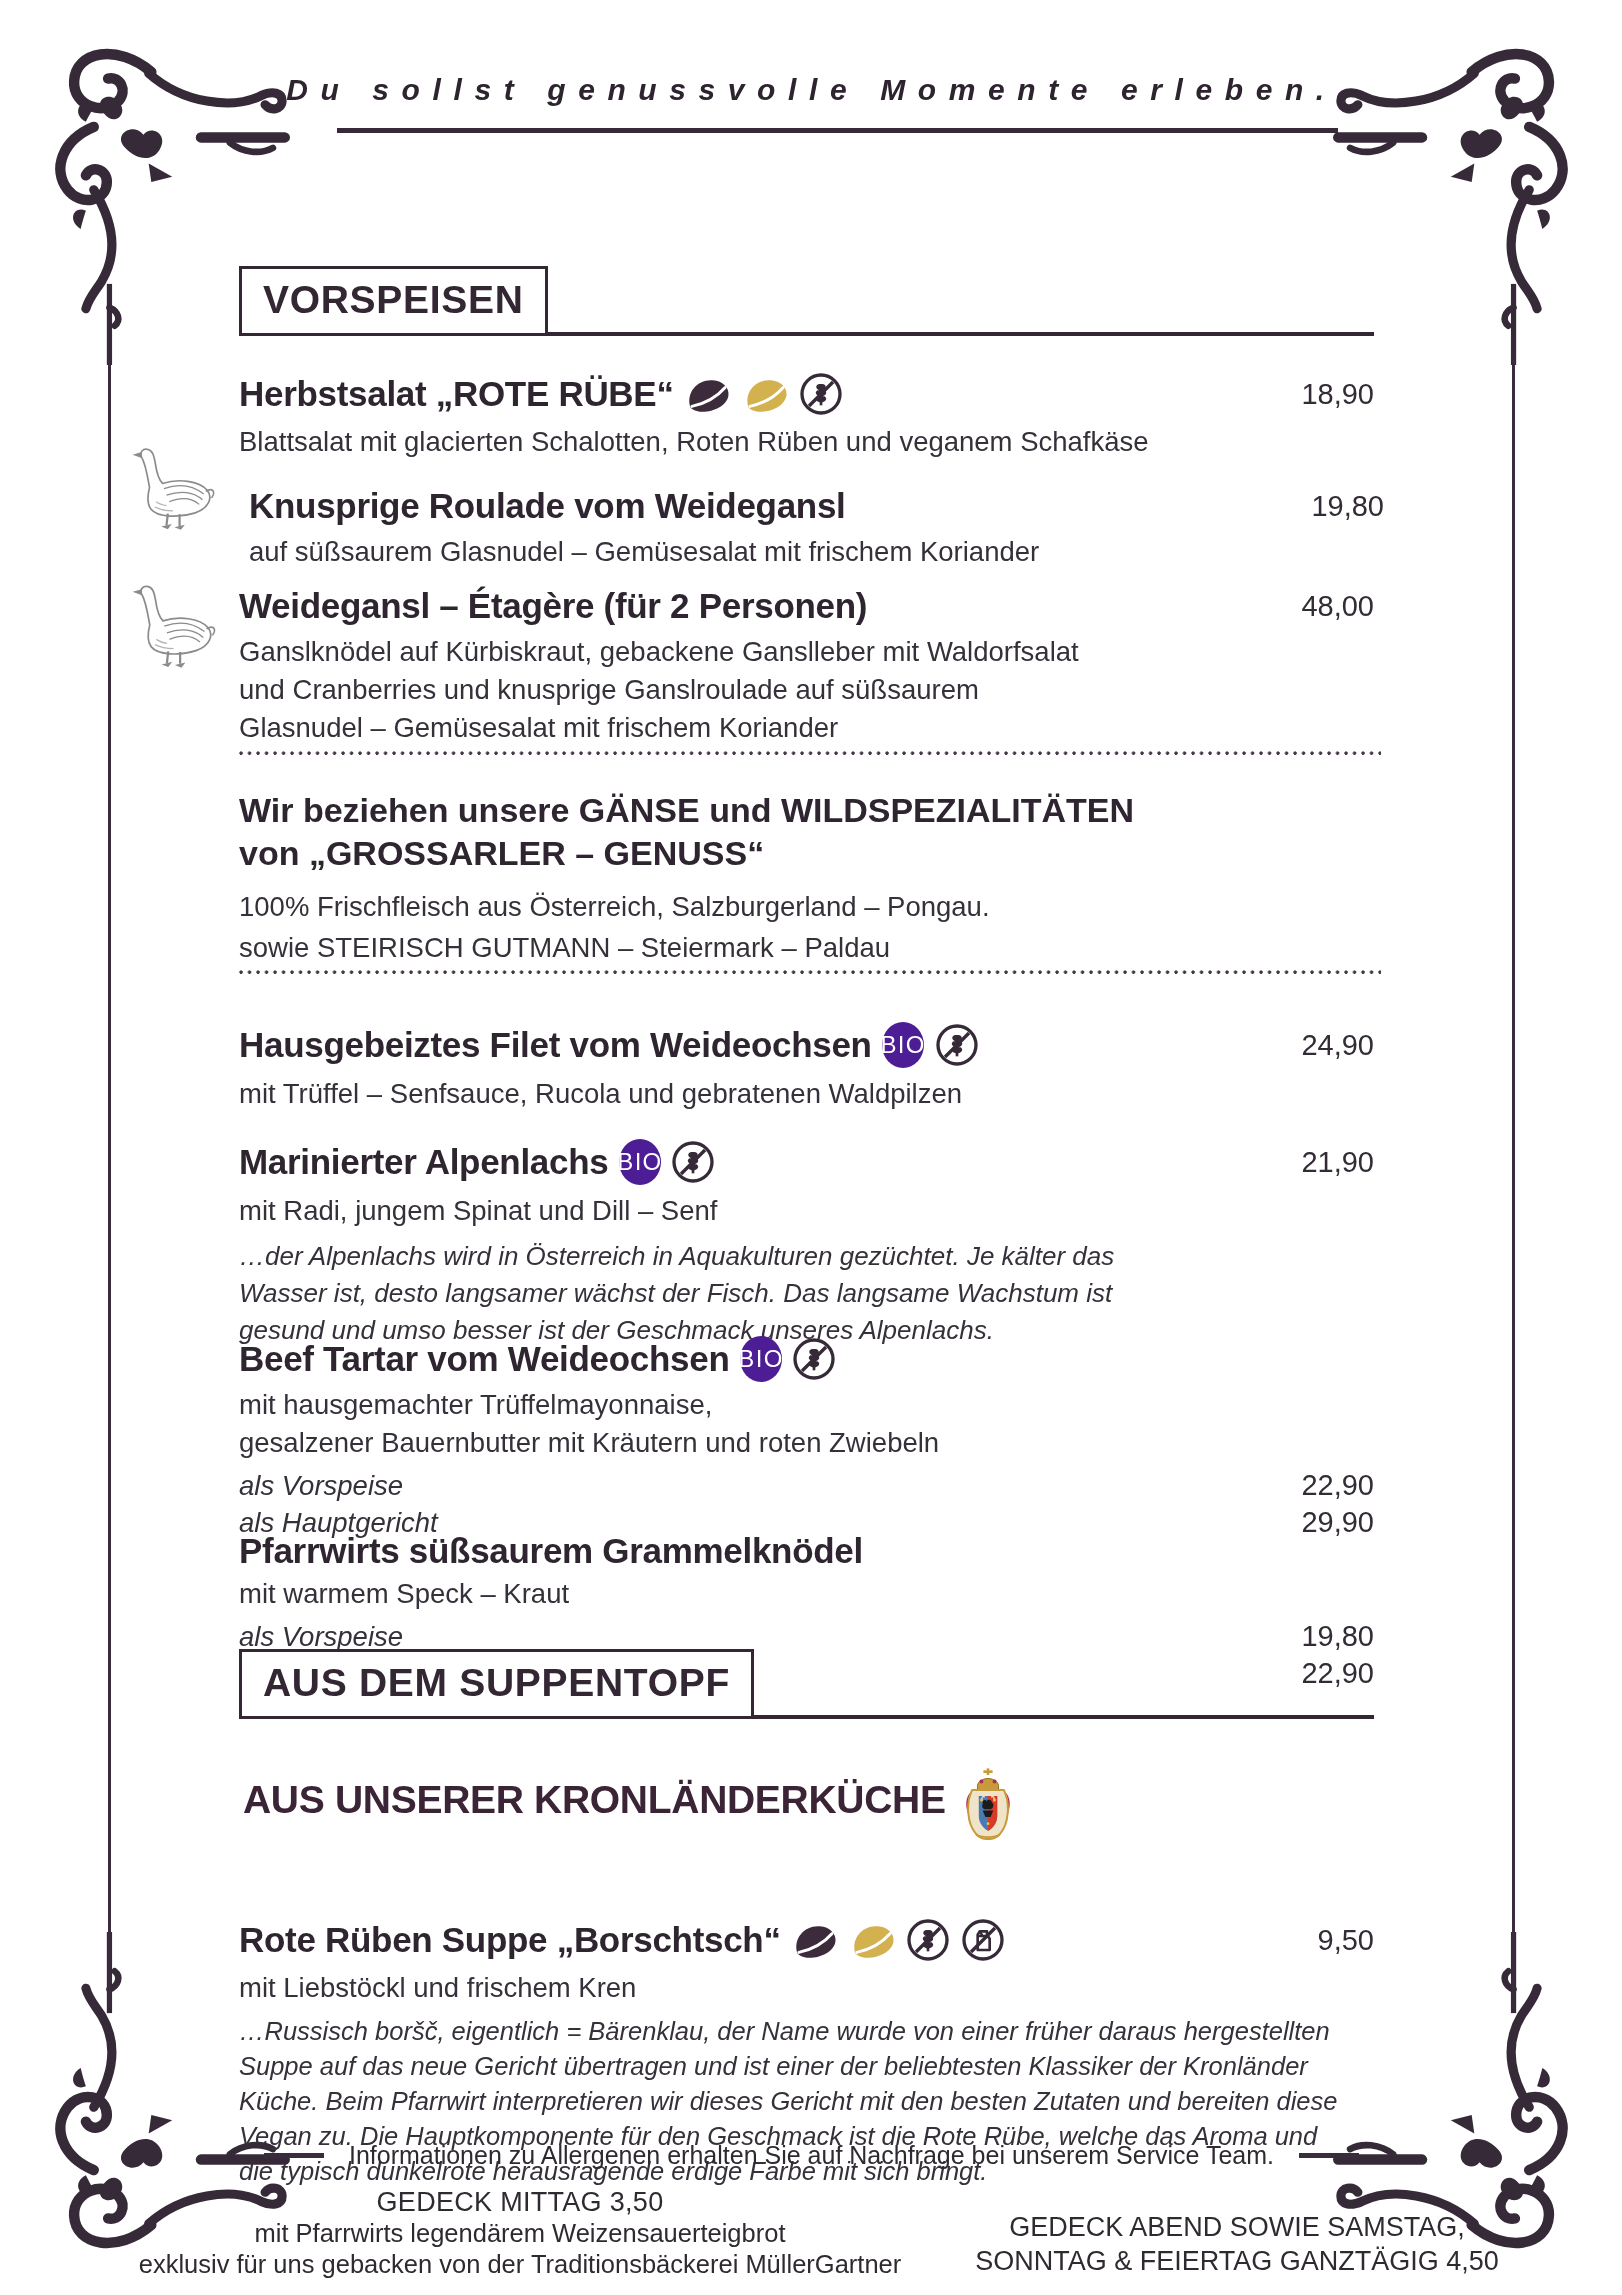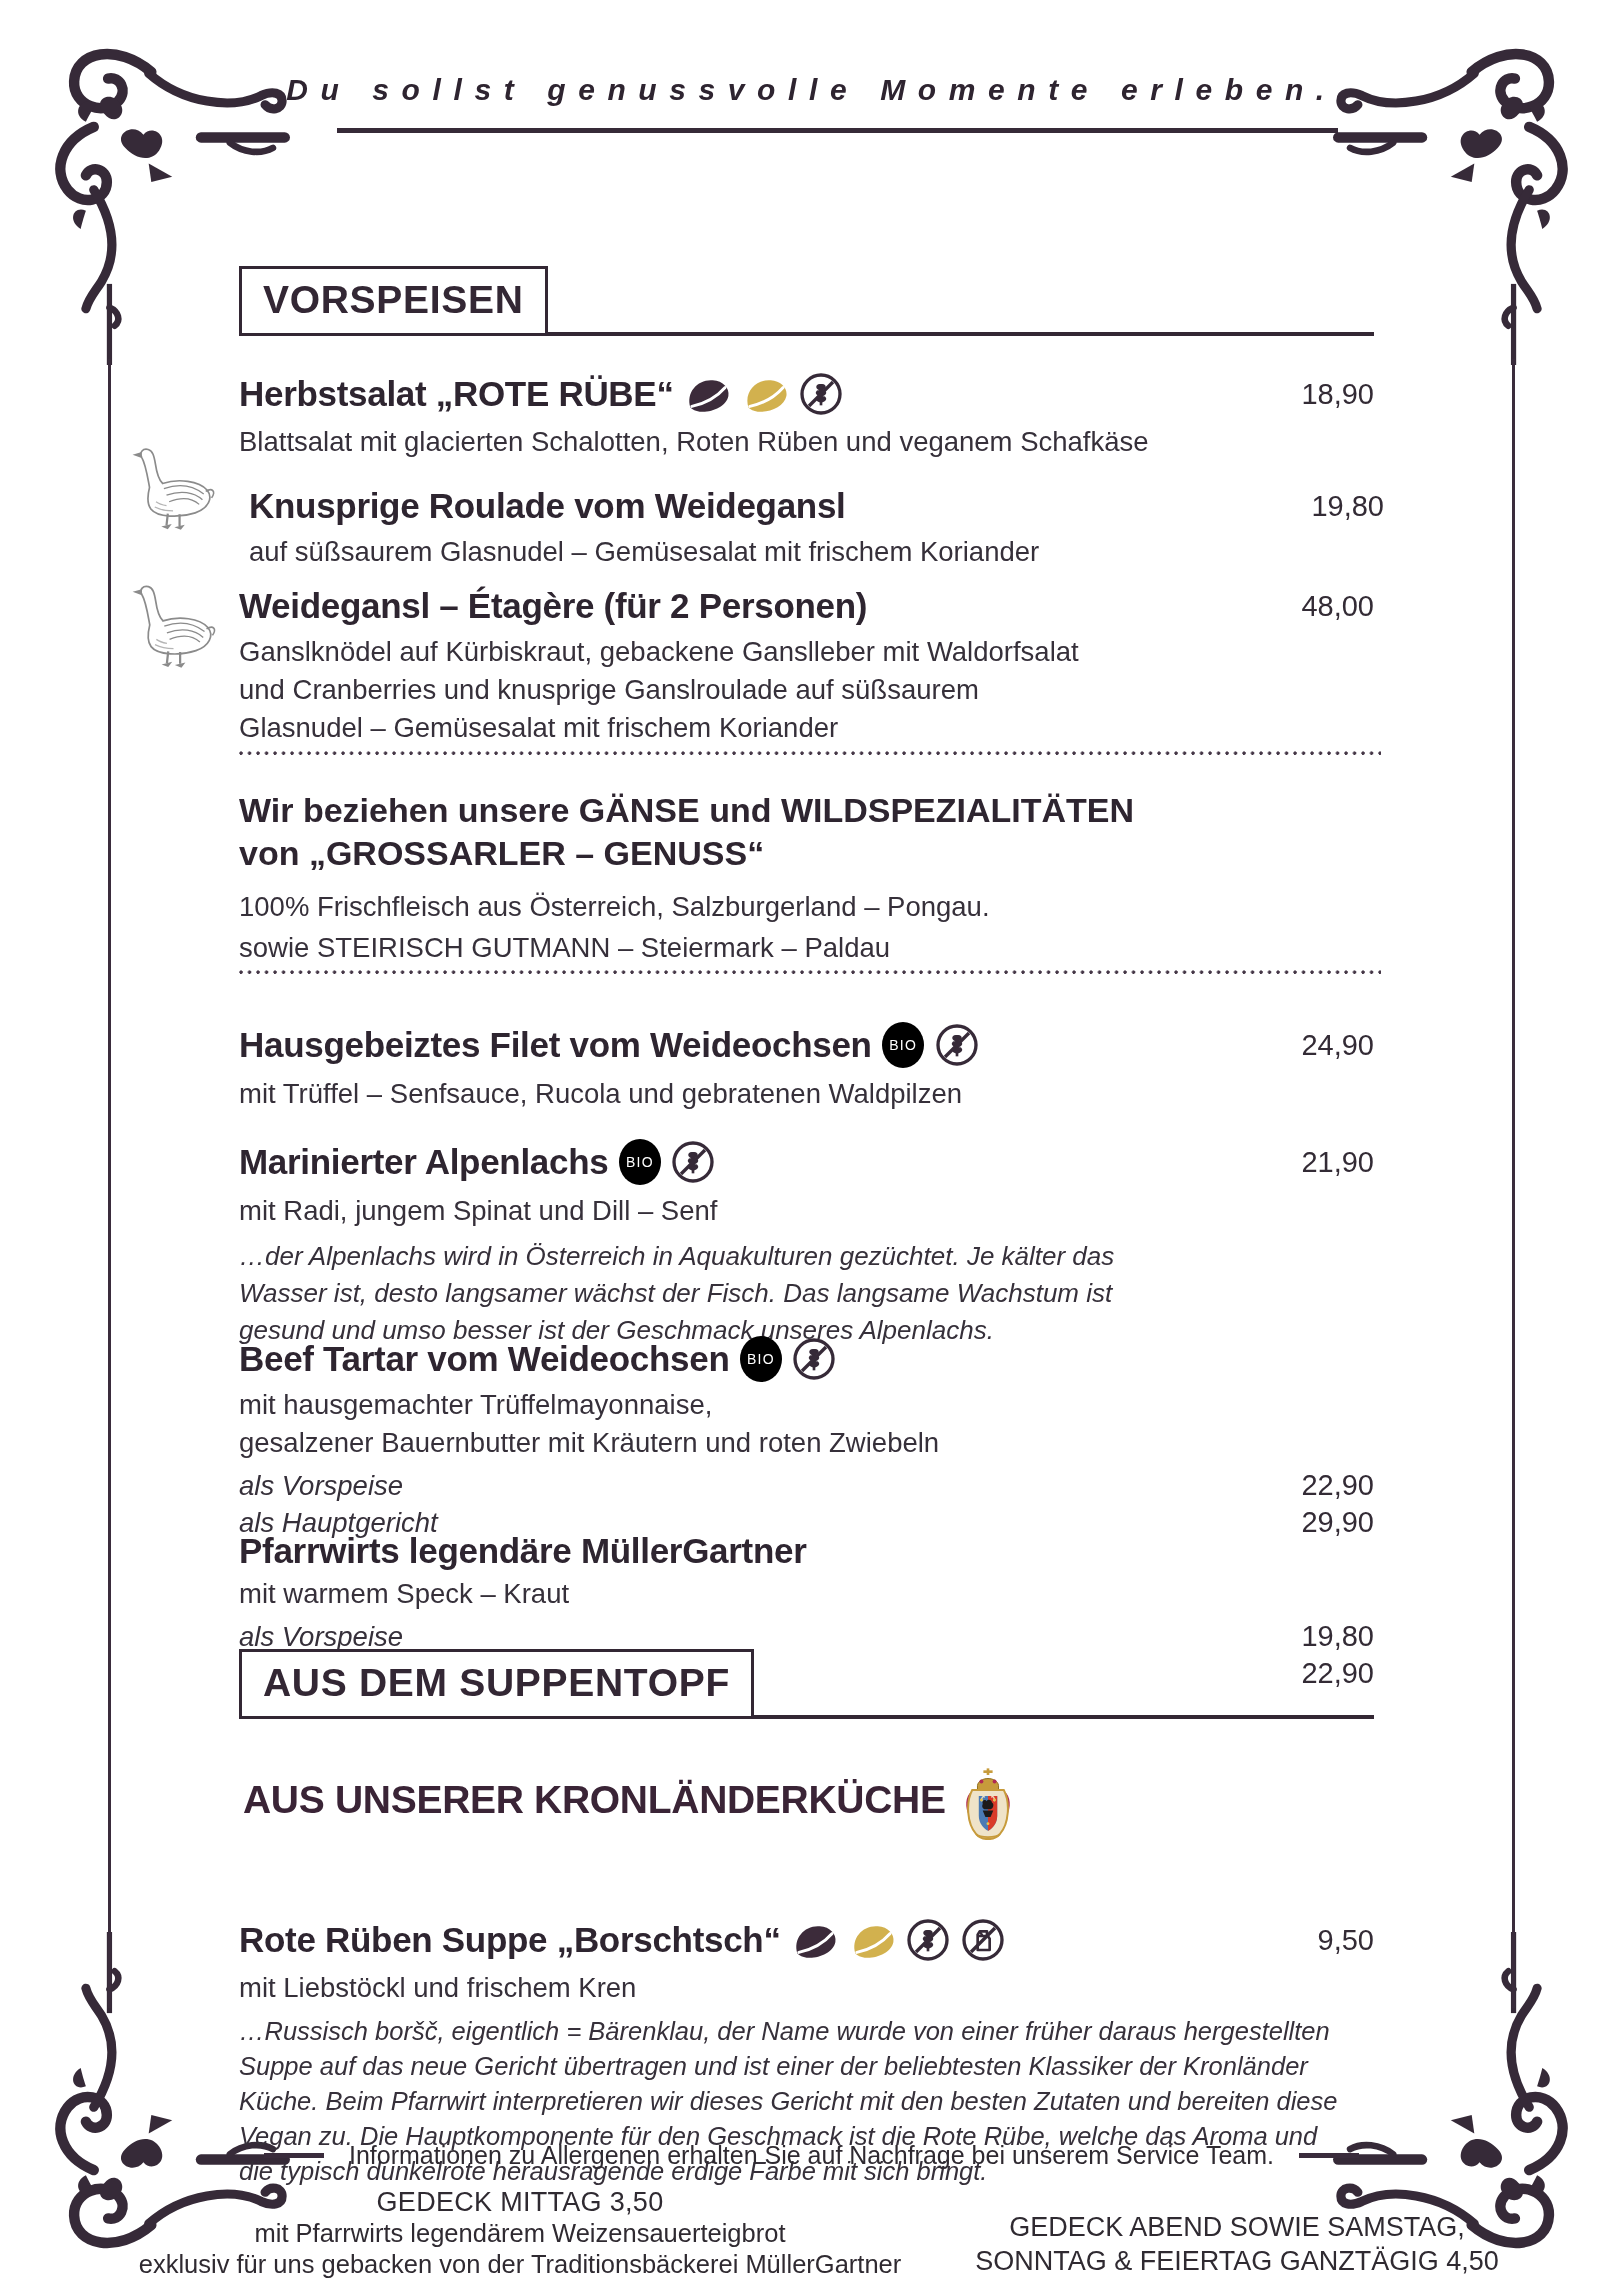--- a/index.html
+++ b/index.html
@@ -47,22 +47,22 @@
   .dotted{
     left:239px;width:1142px;height:4.6px;
     background:radial-gradient(circle at 2px 2px,#453а47 0,#443646 1.4px,transparent 1.9px);
     background:radial-gradient(circle at 2px 2px,#443646 1.4px,transparent 1.9px);
     background-size:8.5px 4.6px;background-repeat:repeat-x;
   }
   .sup-bold{font-size:34px;font-weight:700;line-height:43px;color:#2e2530;}
   .sup-normal{margin-top:13px;font-size:27.5px;line-height:38px;color:#36303a;}
   
   .bio{
-    width:42px;height:46px;border-radius:50%;background:#000000;
-    color:#ffffff;font-size:14px;letter-spacing:1.3px;
+    width:42px;height:46px;border-radius:50%;background:#4c1d95;
+    color:#ffffff;font-size:24px;letter-spacing:1.3px;
     display:flex;align-items:center;justify-content:center;flex:0 0 auto;
   }
   .icon{flex:0 0 auto;display:block;}
   .kron-head{left:243px;width:1135px;display:flex;align-items:center;gap:17px;}
   .kron-title{font-size:39px;font-weight:700;letter-spacing:-0.3px;color:#3a2436;white-space:nowrap;}
   
   .allergen{left:111px;right:111px;top:2141px;display:flex;align-items:center;justify-content:center;gap:25px;}
   .allergen-text{font-size:25px;color:#2f2a31;}
   .dash{width:60px;height:4.6px;background:#3a2c3c;}
   .gedeck{text-align:center;color:#2f2a31;}
@@ -273,21 +273,21 @@
     <span class="vprice">22,90</span>
   </div>
   <div class="variant">
     <span>als Hauptgericht</span>
     <span class="vprice">29,90</span>
   </div>
 </div>
 
 <div class="abs block" style="top:1531px;">
   <div class="title-row">
-    <span class="item-title">Pfarrwirts legendäre MüllerGartner</span>
+    <span class="item-title">Pfarrwirts süßsaurem Grammelknödel</span>
   </div>
   <div class="item-desc" style="margin-top:3.9px;">mit warmem Speck – Kraut</div>
   <div class="variant" style="margin-top:5.2px;">
     <span>als Vorspeise</span>
     <span class="vprice">19,80</span>
   </div>
   <div class="variant">
     <span>als Hauptgericht</span>
     <span class="vprice">22,90</span>
   </div>

